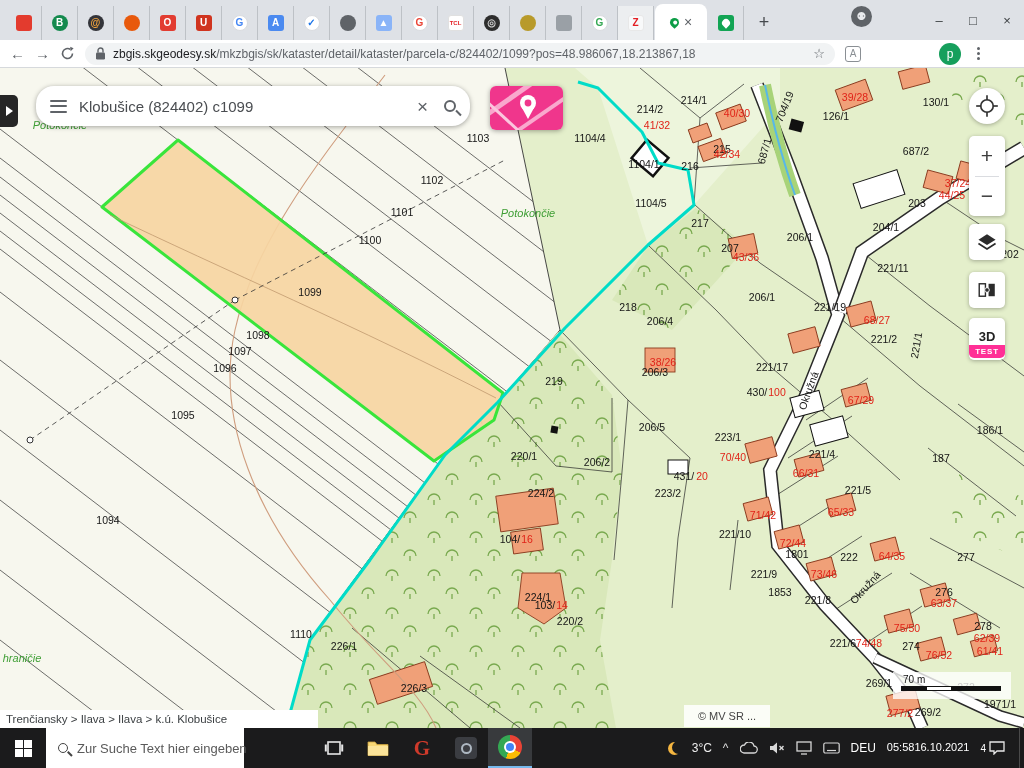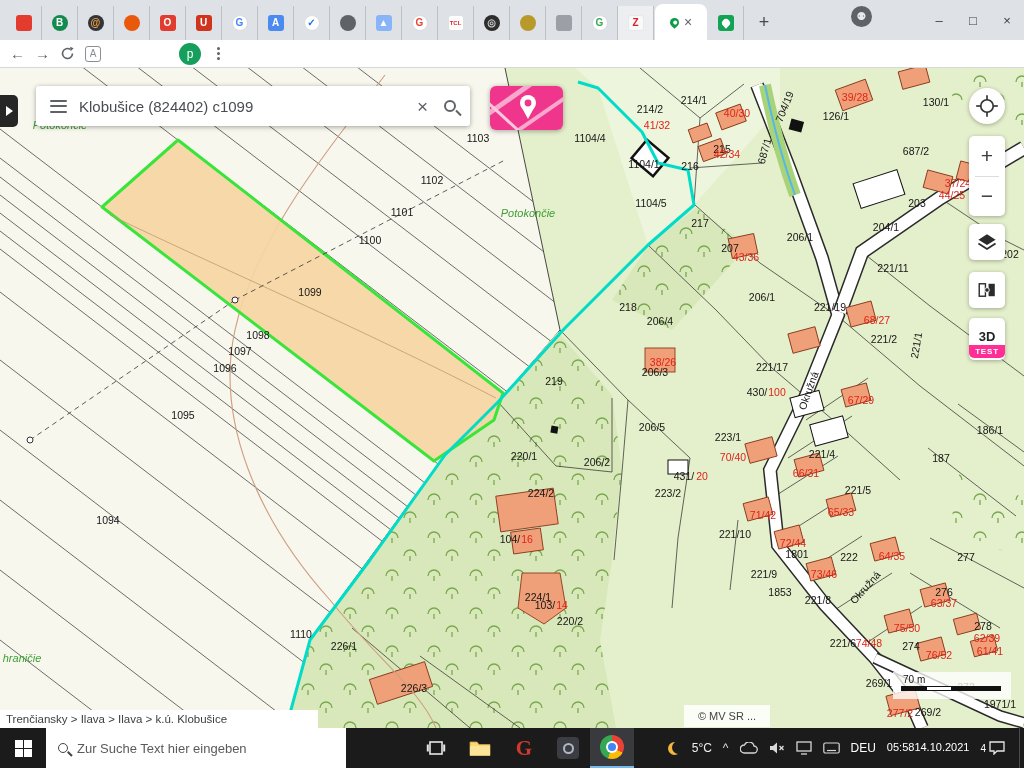--- a/index.html
+++ b/index.html
@@ -41,21 +41,21 @@
 
   
   #map-svg{position:absolute;left:0;top:68px;cursor:grab}
   #map-svg text{font-family:"Liberation Sans",sans-serif;font-size:10.5px;fill:#151515;text-anchor:middle}
   #map-svg text.red{fill:#e02318}
   #map-svg text.grn{fill:#3f9e35;font-style:italic;font-size:11px}
 
   .expand-handle{position:absolute;left:0;top:95px;width:18px;height:32px;background:#262626;border-radius:0 5px 5px 0;display:flex;align-items:center;justify-content:center;cursor:pointer}
   .expand-handle i{width:0;height:0;border-top:5px solid transparent;border-bottom:5px solid transparent;border-left:7px solid #fff}
 
-  .search-card{position:absolute;left:36px;top:86px;width:434px;height:40px;background:#fff;border-radius:3px;box-shadow:0 1px 5px rgba(0,0,0,.35);display:flex;align-items:center;padding:0 14px;gap:12px}
+  .search-card{position:absolute;left:36px;top:86px;width:434px;height:40px;background:#fff;border-radius:18px;box-shadow:0 1px 5px rgba(0,0,0,.35);display:flex;align-items:center;padding:0 14px;gap:12px}
   .burger{display:flex;flex-direction:column;gap:3.5px;cursor:pointer}
   .burger i{width:17px;height:2px;background:#5f6368;border-radius:1px}
   .query{flex:1;font-size:15px;color:#4a4d51;white-space:nowrap;overflow:hidden}
   .sc-close{font-size:19px;color:#5f6368;cursor:pointer;line-height:1}
   .mag{width:12px;height:12px;border:2px solid #5f6368;border-radius:50%;position:relative;cursor:pointer;margin-left:4px}
   .mag::after{content:"";position:absolute;left:9px;top:10px;width:7px;height:2px;background:#5f6368;transform:rotate(45deg)}
 
   .map-thumb{position:absolute;left:490px;top:86px;width:73px;height:44px;border-radius:6px;overflow:hidden;box-shadow:0 1px 5px rgba(0,0,0,.35);cursor:pointer}
 
   .ctl{position:absolute;left:969px;width:36px;background:#fff;box-shadow:0 1px 4px rgba(0,0,0,.3);border-radius:5px;display:flex;align-items:center;justify-content:center;cursor:pointer}
@@ -72,21 +72,21 @@
   .breadcrumb{position:absolute;left:0;top:710px;width:318px;height:18px;background:#fff;font-size:11.5px;color:#3c4043;display:flex;align-items:center;padding-left:6px;cursor:pointer}
   .copyright{position:absolute;left:684px;top:705px;width:86px;height:22px;background:rgba(255,255,255,.85);font-size:11px;color:#444;display:flex;align-items:center;justify-content:center}
   .scalebox{position:absolute;left:893px;top:672px;width:118px;height:27px;background:rgba(255,255,255,.78);padding:2px 8px}
   .scalebox .slabel{font-size:10px;color:#111;margin-left:2px}
   .sbar{display:flex;height:5px;border:1px solid #111;width:100px;margin-top:1px}
   .sbar i{display:block;height:100%}
 
   
   .taskbar{position:absolute;left:0;top:728px;width:1024px;height:40px;background:#1b1b1c;display:flex;align-items:stretch;color:#fff}
   .tb-btn{width:46px;display:flex;align-items:center;justify-content:center;cursor:pointer}
-  .tb-search{width:300px;background:#fff;display:flex;align-items:center;gap:9px;padding-left:12px;cursor:text}
+  .tb-search{width:198px;background:#fff;display:flex;align-items:center;gap:9px;padding-left:12px;cursor:text}
   .tb-search .mag2{width:10px;height:10px;border:1.6px solid #444;border-radius:50%;position:relative;flex:none}
   .tb-search .mag2::after{content:"";position:absolute;left:8px;top:9px;width:6px;height:1.6px;background:#444;transform:rotate(45deg)}
   .tb-search span{font-size:13px;color:#5a5a5a;white-space:nowrap}
   .tb-spacer{width:68px}
   .appbtn{width:44px;display:flex;align-items:center;justify-content:center;cursor:pointer;position:relative}
   .appbtn.active{background:#383a3d;border-bottom:2px solid #76b9ed}
   .gletter{font-family:"Liberation Serif",serif;font-size:21px;font-weight:bold;color:#cf3a2b;line-height:1}
   .camico{width:22px;height:22px;background:#3b3d42;border-radius:4px;display:flex;align-items:center;justify-content:center}
   .camico i{width:11px;height:11px;border:2px solid #aeb8c2;border-radius:50%}
   .chrome-ico{width:24px;height:24px;border-radius:50%;background:conic-gradient(#ea4335 0 120deg,#fbbc05 120deg 200deg,#34a853 200deg 360deg);display:flex;align-items:center;justify-content:center}
@@ -182,20 +182,28 @@
   </div>
 </div>
 
 <div class="addressbar">
   <span class="nav-ic">←</span>
   <span class="nav-ic">→</span>
   <svg width="15" height="15" viewBox="0 0 15 15">
     <path d="M12.5,7.5 a5,5 0 1 1 -2.1,-4.1" fill="none" stroke="#5f6368" stroke-width="1.6"></path>
     <polygon points="10.2,0.8 13.6,2.2 10.6,5.2" fill="#5f6368"></polygon>
   </svg>
+  <div class="omnibox">
+    <svg width="11" height="13" viewBox="0 0 11 13">
+      <rect x="1" y="5.5" width="9" height="7" rx="1.2" fill="#5f6368"></rect>
+      <path d="M3,5.5 V3.5 a2.5,2.5 0 0 1 5,0 V5.5" fill="none" stroke="#5f6368" stroke-width="1.4"></path>
+    </svg>
+    <span class="url"><b style="font-weight:normal;color:#202124">zbgis.skgeodesy.sk</b><span class="rest">/mkzbgis/sk/kataster/detail/kataster/parcela-c/824402/1099?pos=48.986067,18.213867,18</span></span>
+    <span class="ob-star">☆</span>
+  </div>
   <span class="translate-ic">A</span>
   <span class="spacer60"></span>
   <span class="avatar">p</span>
   <span class="kebab">
       <i></i>
       <i></i>
       <i></i>
     </span>
 </div>
 
@@ -571,21 +579,21 @@
       </span>
   </div>
   <div class="appbtn active">
     <span class="chrome-ico">
         <i></i>
       </span>
   </div>
 
   <div class="tray">
     <span class="moon"></span>
-    <span class="temp">5°C</span>
+    <span class="temp">3°C</span>
     <span class="caret">^</span>
     <span class="trayic">
       <svg width="18" height="12" viewBox="0 0 18 12">
           <path d="M4,11 a4,4 0 0 1 0.5,-8 a5,5 0 0 1 9.5,1 a3.5,3.5 0 0 1 -0.5,7 z" fill="none" stroke="#d8d8d8" stroke-width="1.3"></path>
         </svg>
     </span>
     <span class="trayic">
       <svg width="16" height="14" viewBox="0 0 16 14">
           <polygon points="1,5 4,5 8,1.5 8,12.5 4,9 1,9" fill="#d8d8d8"></polygon>
           <line x1="10.5" y1="5" x2="14.5" y2="9" stroke="#d8d8d8" stroke-width="1.4"></line>
@@ -600,21 +608,21 @@
     </span>
     <span class="trayic">
       <svg width="17" height="12" viewBox="0 0 17 12">
           <rect x="0.8" y="1" width="15.4" height="10" rx="1.5" fill="none" stroke="#d8d8d8" stroke-width="1.2"></rect>
           <line x1="4" y1="8.5" x2="13" y2="8.5" stroke="#d8d8d8" stroke-width="1.2"></line>
         </svg>
     </span>
     <span class="deu">DEU</span>
     <span class="clock">
       <span>05:58</span>
-      <span>14.10.2021</span>
+      <span>16.10.2021</span>
     </span>
     <span class="notif">
       <span class="cnt">4</span>
       <svg width="16" height="14" viewBox="0 0 16 14">
         <path d="M1,1 h14 v9 h-7 l-3,3 v-3 h-4 z" fill="none" stroke="#e8e8e8" stroke-width="1.3"></path>
       </svg>
     </span>
   </div>
   <div class="show-desktop"></div>
 </div>

